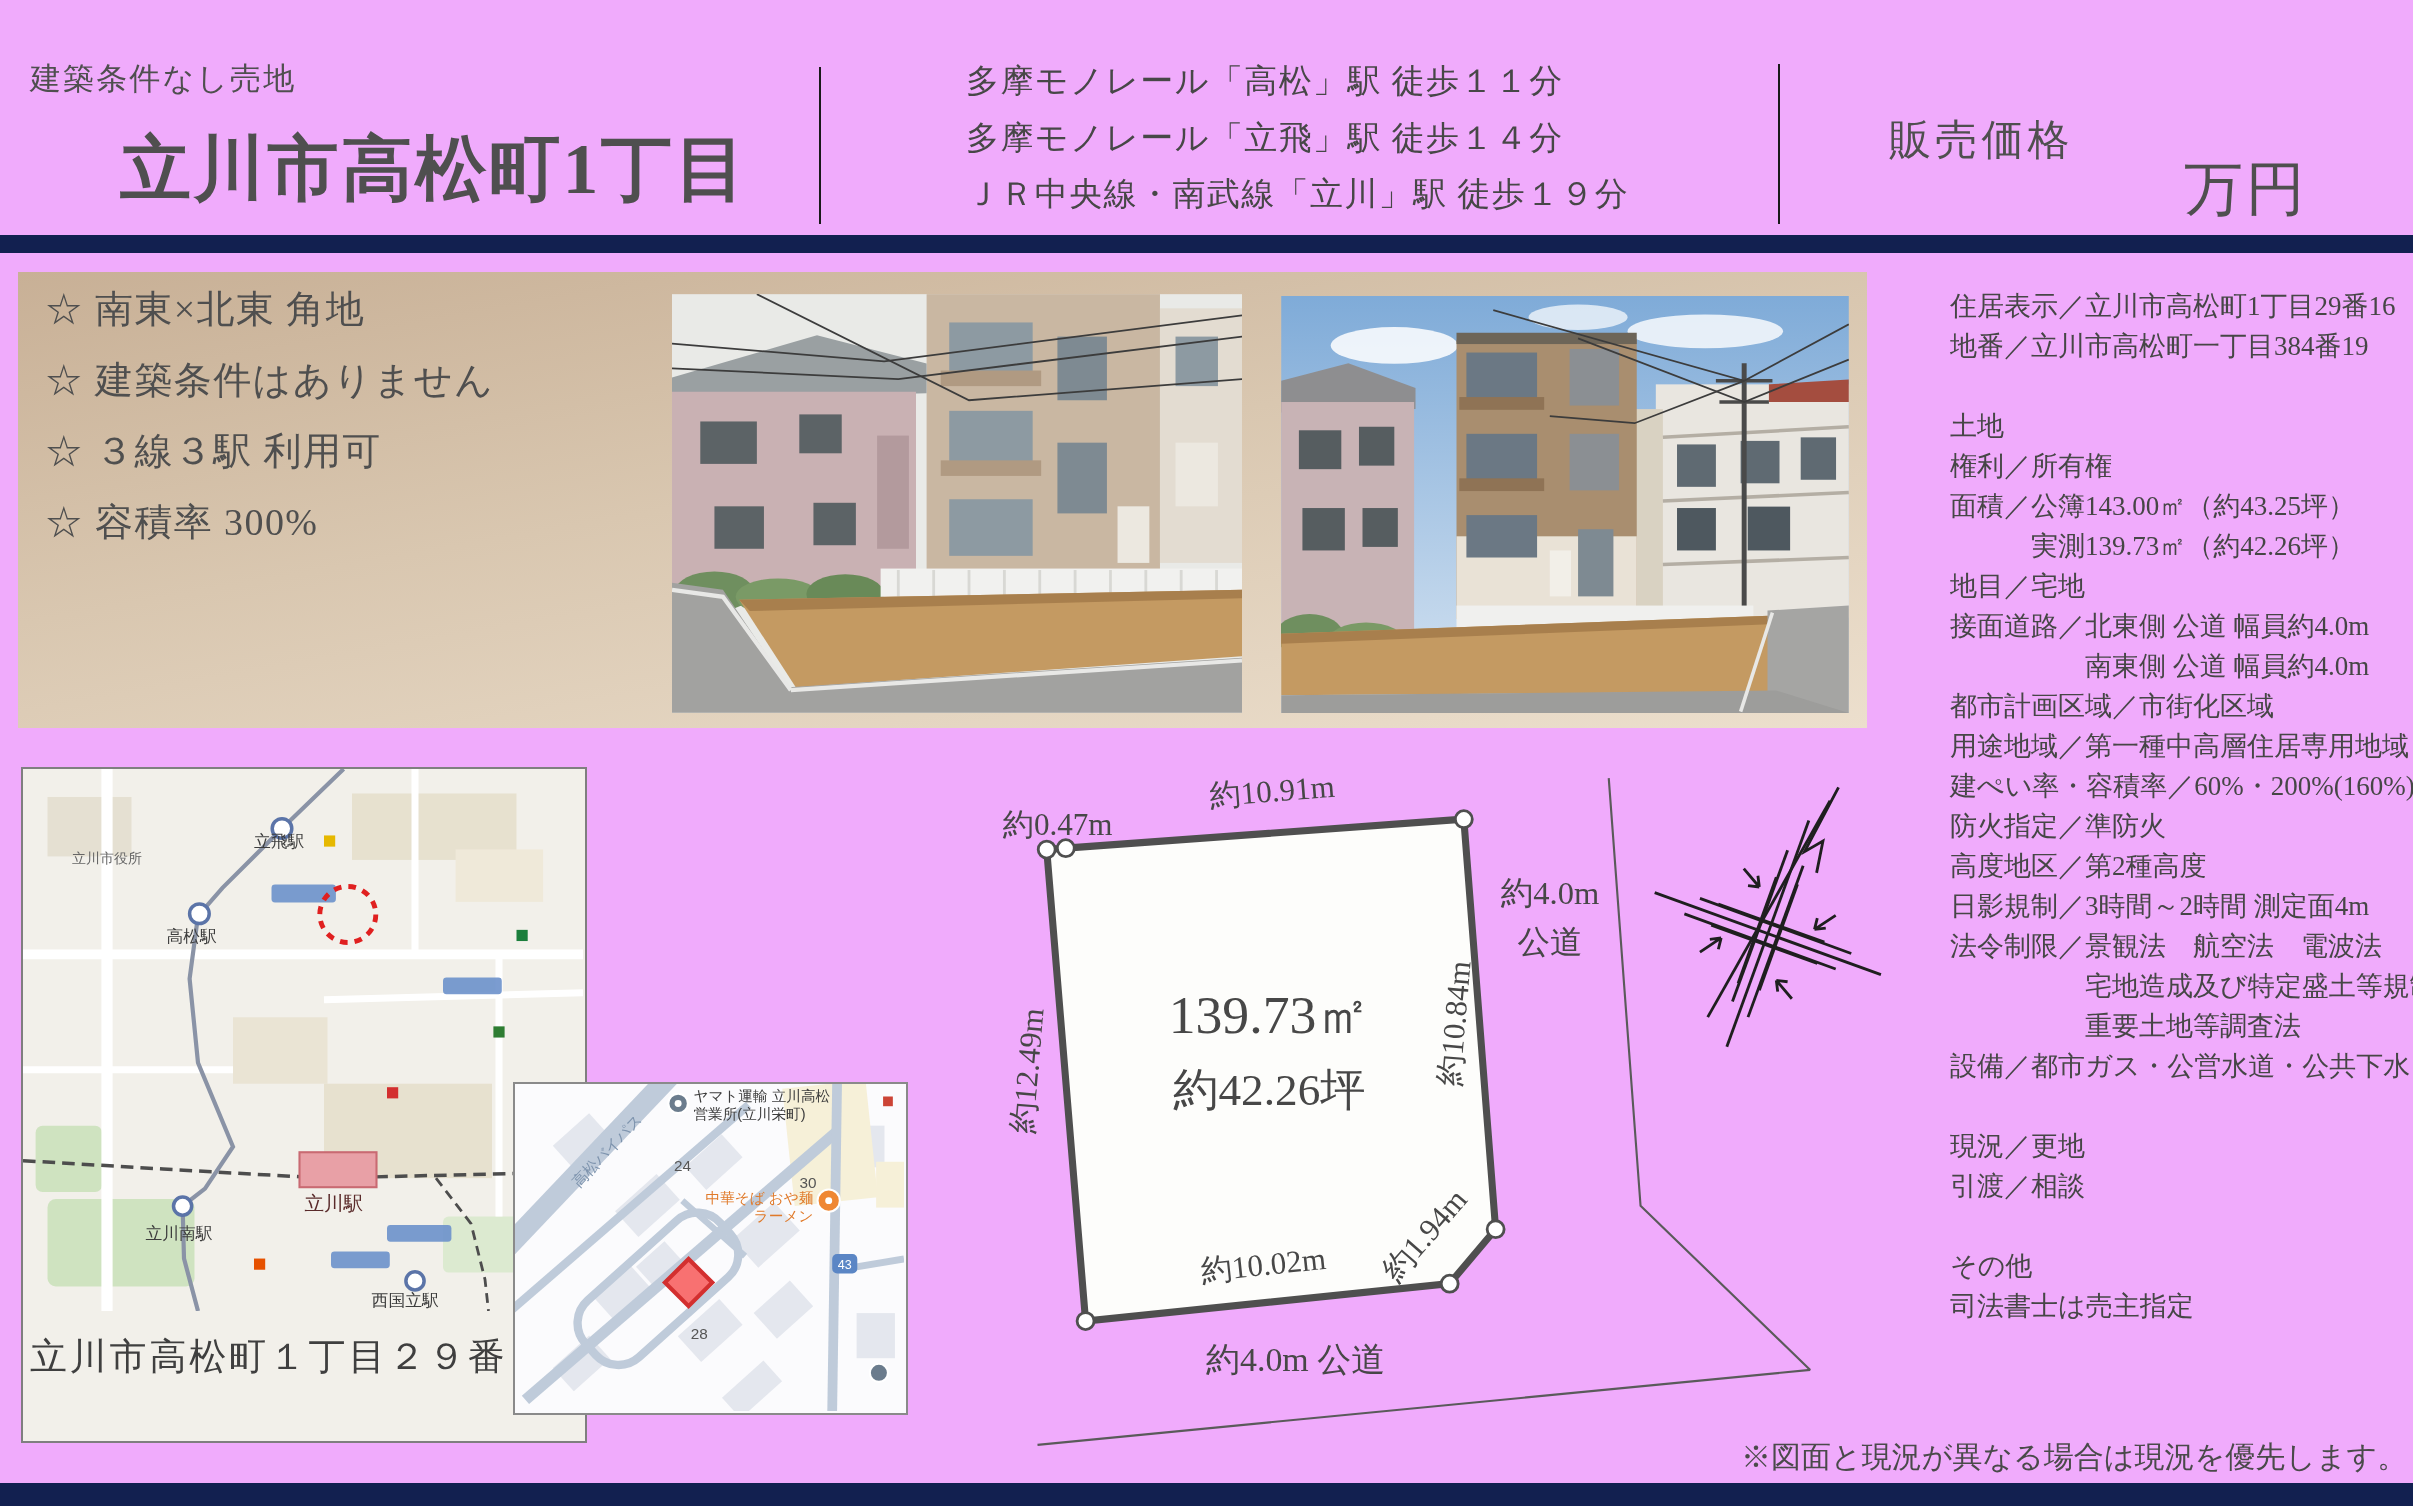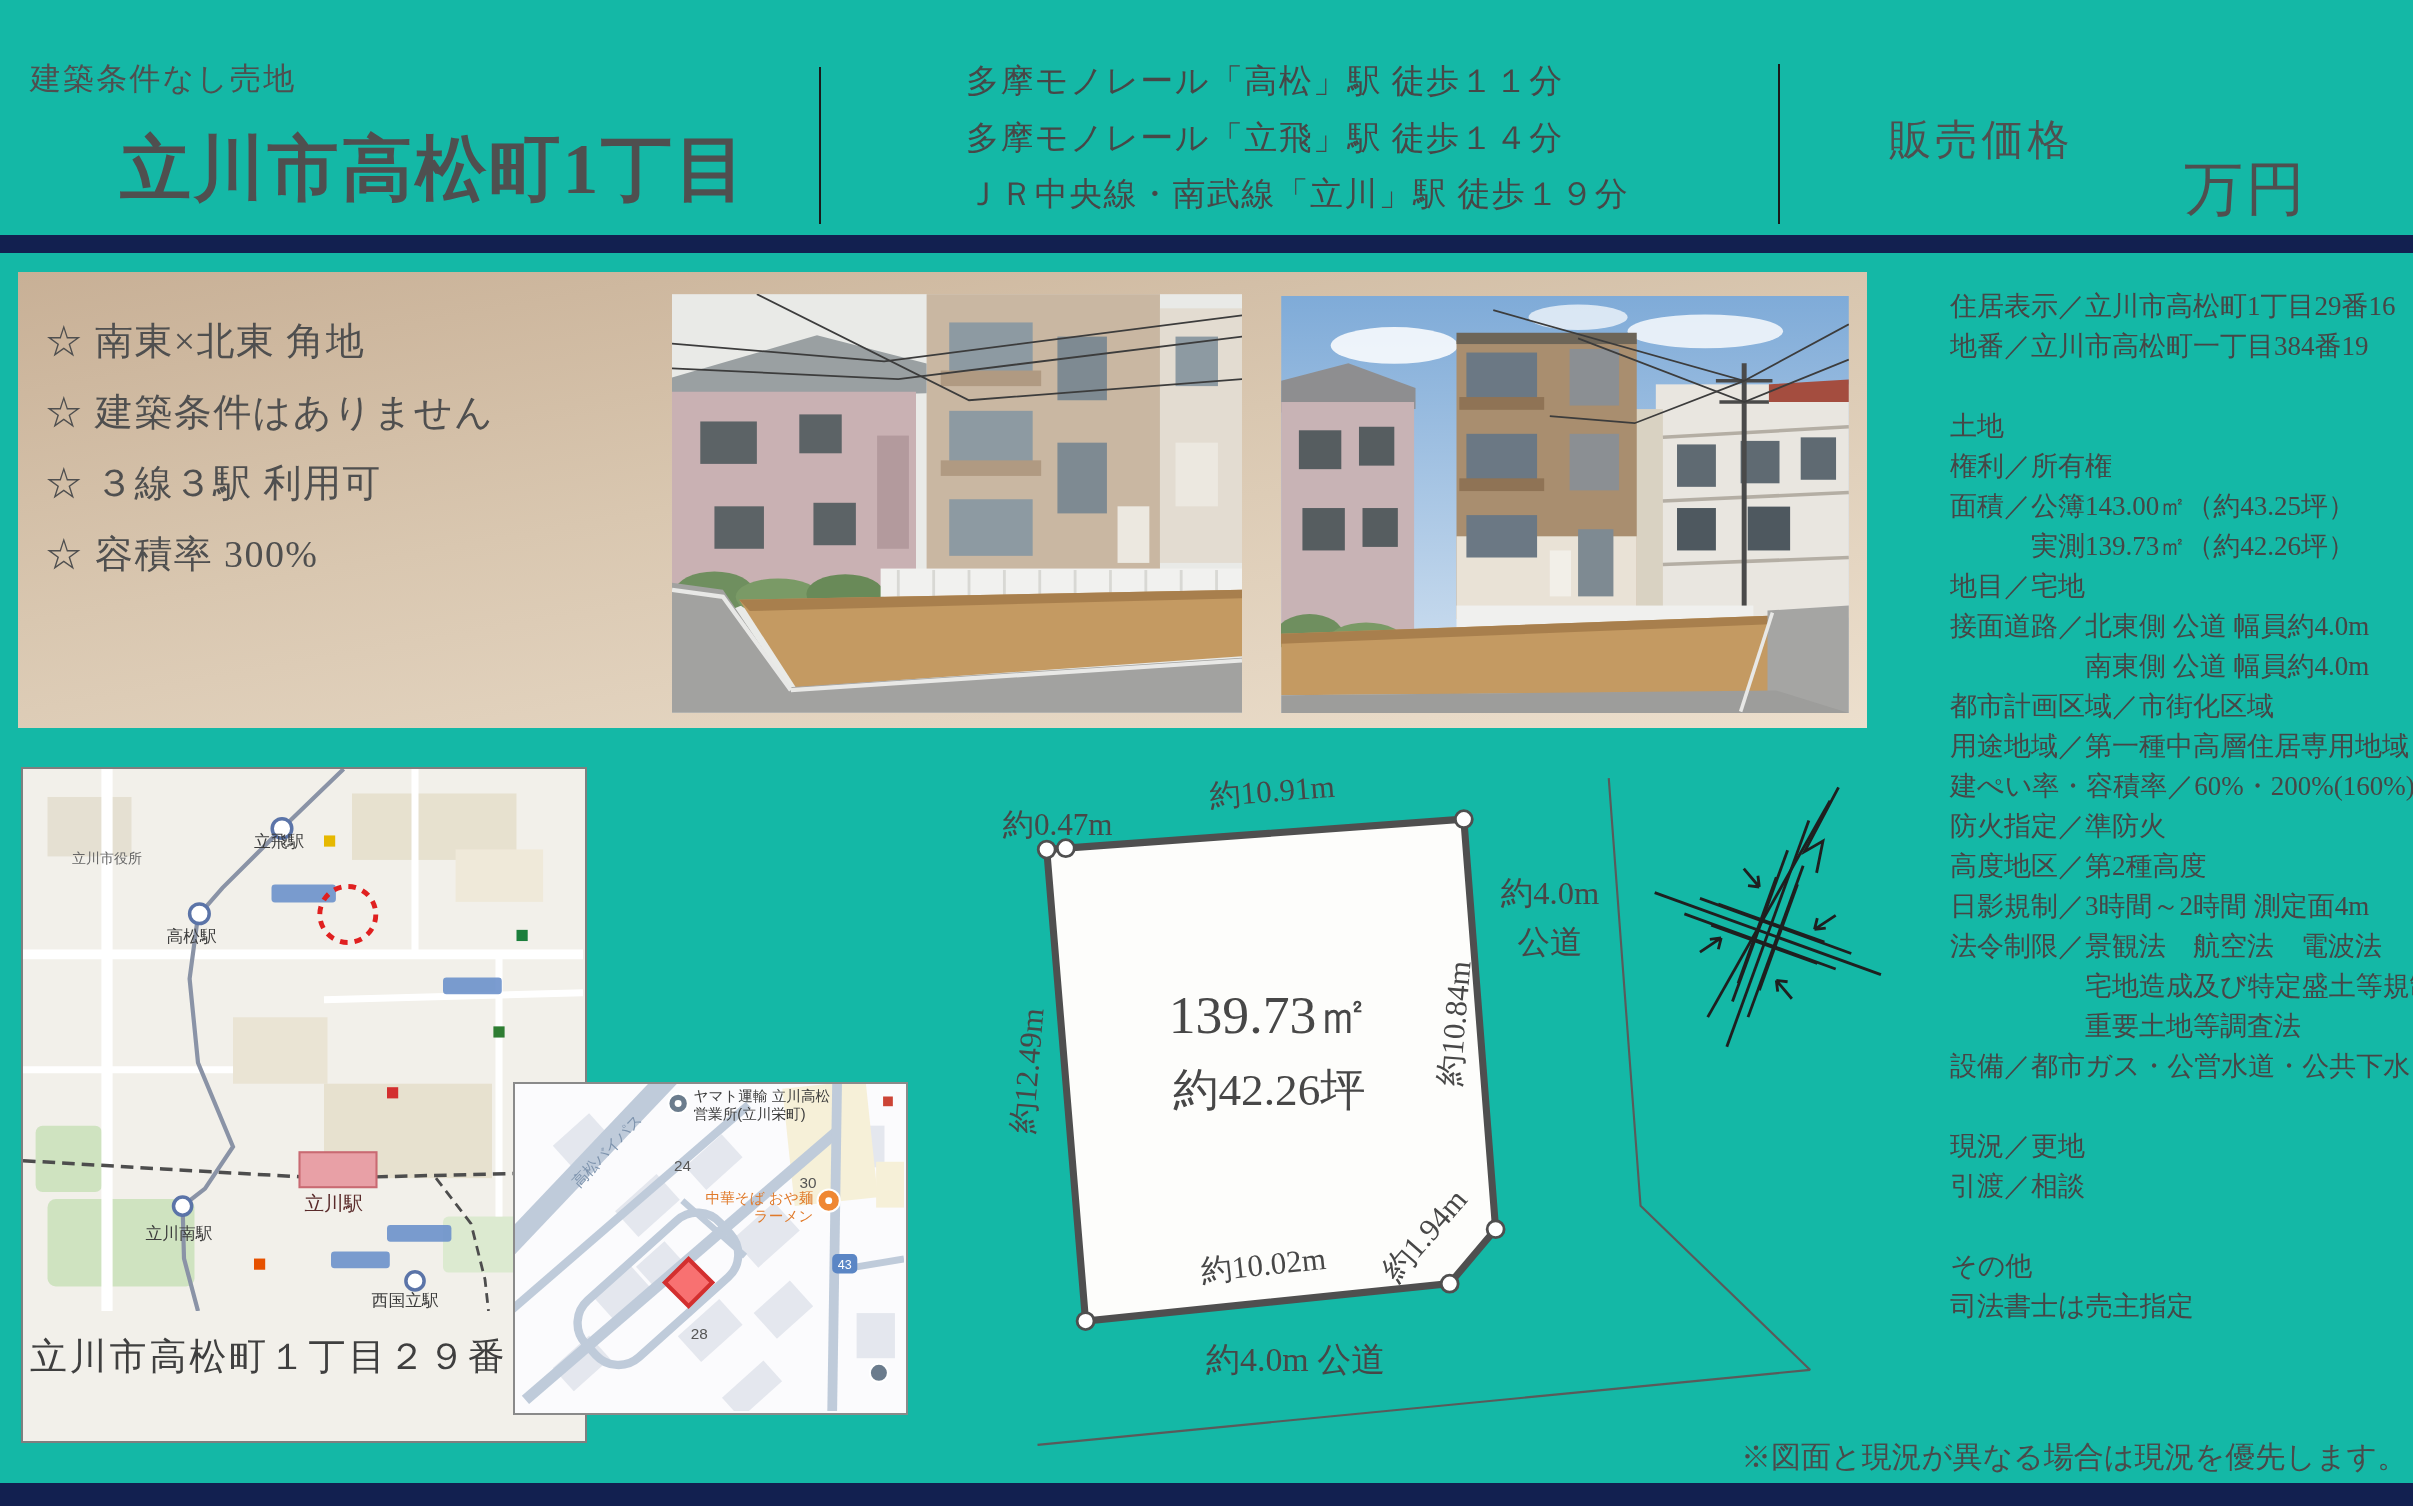--- a/index.html
+++ b/index.html
@@ -1,16 +1,16 @@
 <!DOCTYPE html>
 <html style="font-size:11.3px"><head>
 <meta charset="utf-8">
 <style>
   html,body{margin:0;padding:0;background:#e9e9e9;}
-  .page{position:relative;width:2413px;height:1506px;background:#14b8a6;overflow:hidden;
+  .page{position:relative;width:2413px;height:1506px;background:#f0abfc;overflow:hidden;
         font-family:"Liberation Serif","DejaVu Serif",serif;color:#4a4a4a;}
   .abs{position:absolute;}
   .bar{position:absolute;left:0;width:2413px;background:#122050;}
   .vdiv{position:absolute;width:2.1px;background:#1a1a1a;}
   .small-label{font-size:31px;letter-spacing:2.1px;color:#4f4f4f;}
   .big-title{font-size:71px;font-weight:bold;letter-spacing:2.8px;color:#4f4f4f;line-height:1;}
   .access-line{font-size:33px;color:#474747;letter-spacing:1.4px;height:34px;line-height:34px;margin-bottom:22.6px;white-space:pre;}
   .price-label{font-size:42px;color:#4f4f4f;letter-spacing:4.2px;}
   .price-unit{font-size:59px;color:#4f4f4f;letter-spacing:2.8px;}
   .beige-panel{position:absolute;left:17.7px;top:272px;width:1849px;height:456px;
@@ -42,21 +42,21 @@
   </div>
 
   <div class="vdiv" style="left:1778px;top:64px;height:160px;"></div>
 
   <div class="abs price-label" style="left:1889px;top:69px;margin-top:43px;">販売価格</div>
   <div class="abs price-unit" style="left:2184px;top:150px;">万円</div>
 
   <div class="bar" style="top:235px;height:18.4px;"></div>
 
   <div class="beige-panel">
-    <div class="abs" style="left:27px;top:18.4px;margin-top:32px;">
+    <div class="abs" style="left:27px;top:18.4px;">
       <div class="hl-row">☆ 南東×北東 角地</div>
       <div class="hl-row">☆ 建築条件はありません</div>
       <div class="hl-row">☆ ３線３駅 利用可</div>
       <div class="hl-row">☆ 容積率 300%</div>
     </div>
   </div>
 
   <div class="abs" style="left:672px;top:294px;width:570px;height:419px;">
     <svg width="570" height="419" viewBox="0 0 806 592">
       <rect x="0" y="0" width="806" height="592" fill="#e9eae7"></rect>

